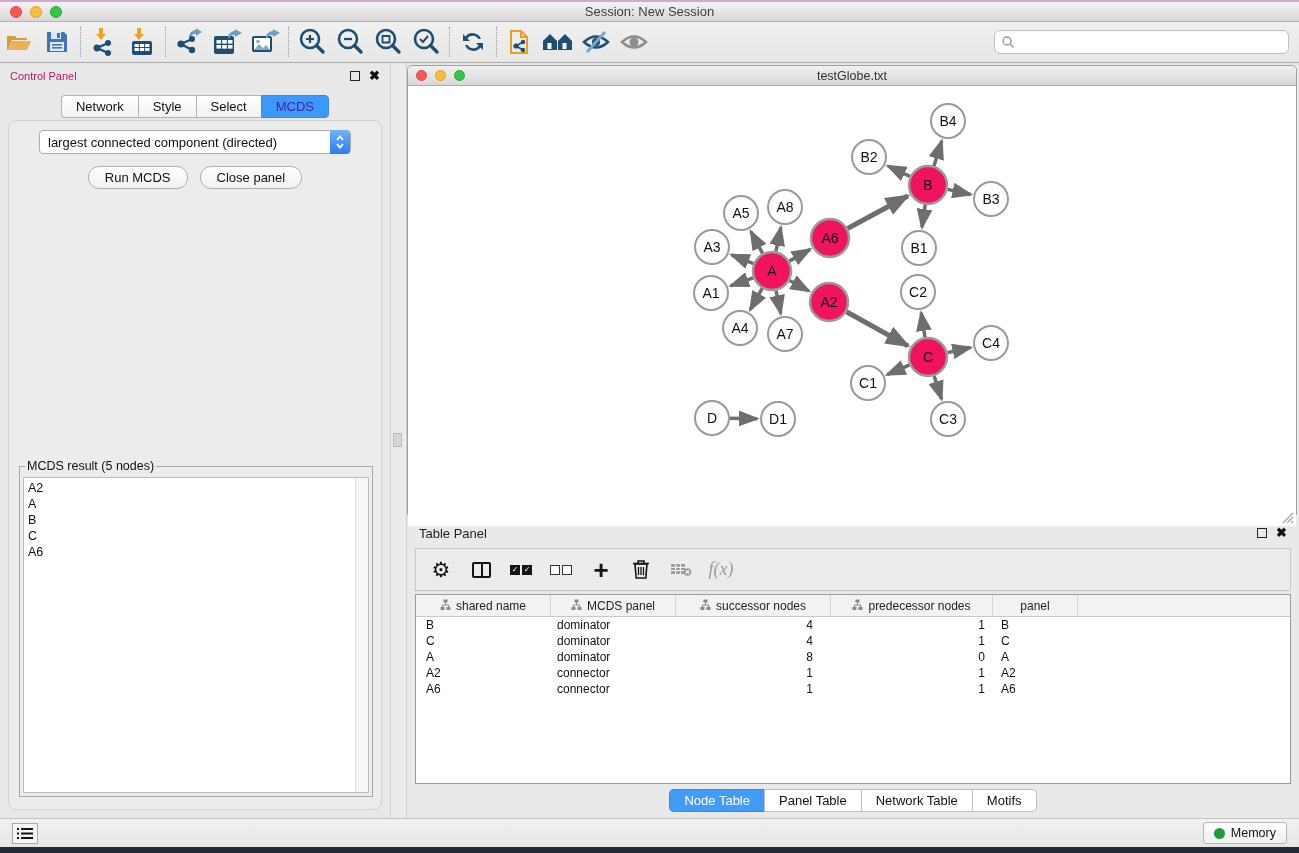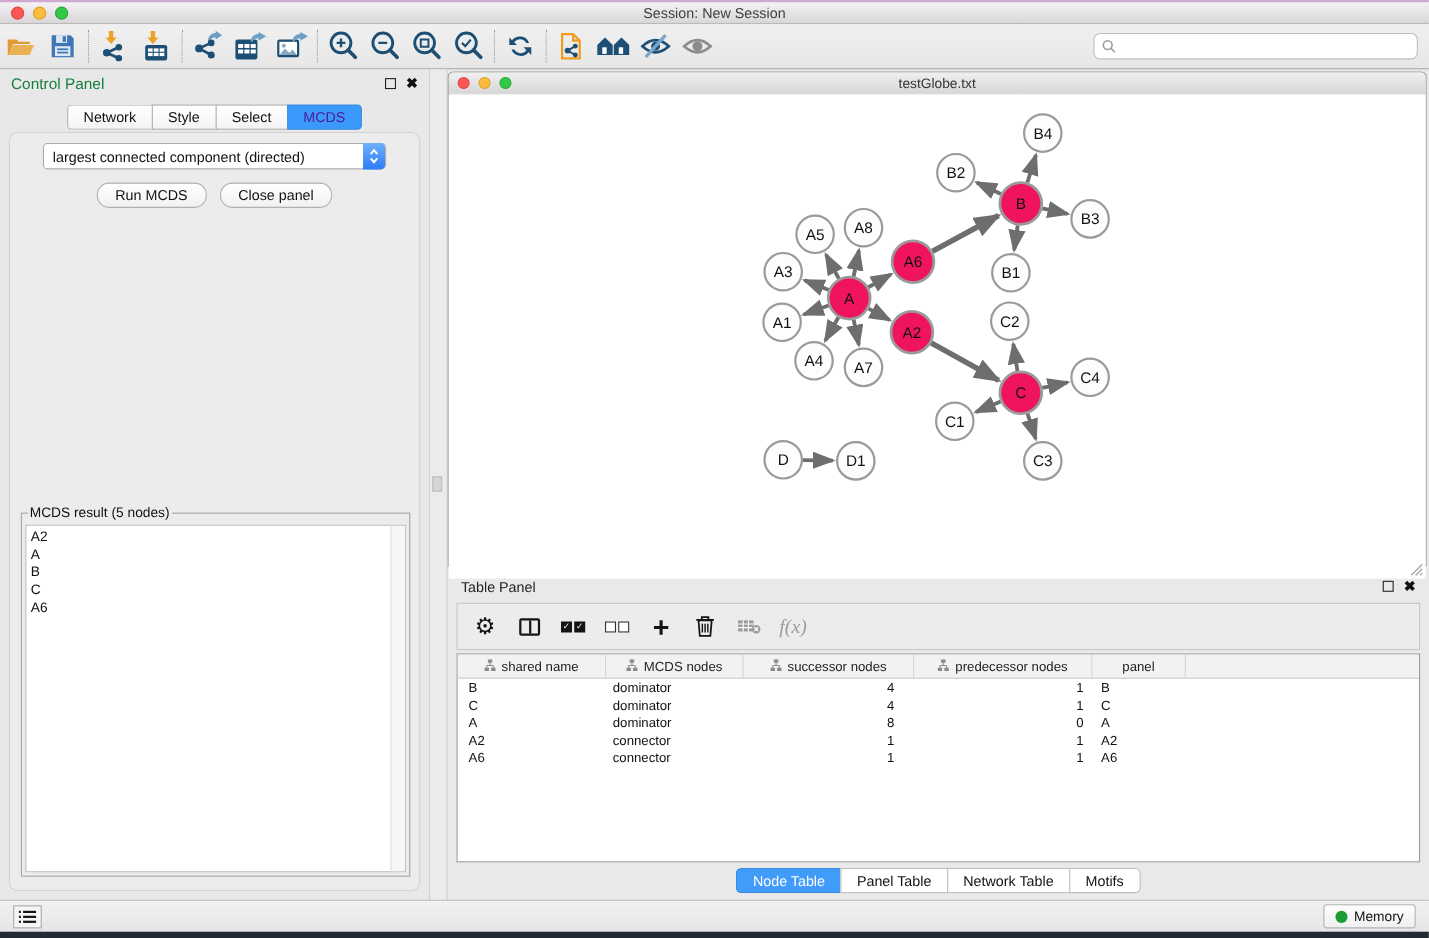--- a/index.html
+++ b/index.html
@@ -29,21 +29,21 @@
 
   
   .content { position:absolute; left:0; top:63px; width:1299px; height:755px; display:flex; }
   .left-panel { width:390px; height:100%; background:#e8e8e8; position:relative; }
   .v-divider { width:17px; height:100%; background:#ebebeb; border-left:1px solid #cfcfcf; border-right:1px solid #cfcfcf; position:relative; }
   .v-divider .grab { position:absolute; left:2px; top:370px; width:9px; height:14px; background:#d6d6d6; border:1px solid #bdbdbd; }
   .right-col { flex:1; height:100%; position:relative; }
 
   
   .cp-header { height:26px; display:flex; align-items:center; padding:0 10px; }
-  .cp-title { font-size:14px; color:#15803d; }
+  .cp-title { font-size:11px; color:#be185d; }
   .panel-winbtns { margin-left:auto; display:flex; gap:9px; align-items:center; }
   .float-btn { width:10px; height:10px; border:1.5px solid #222; background:transparent; }
   .close-btn { font-size:13px; font-weight:bold; color:#111; line-height:10px; }
 
   .cp-tabs { display:flex; justify-content:center; margin-top:6px; }
   .seg { border:1px solid #b3b3b3; background:linear-gradient(#ffffff,#f3f3f3); color:#111;
     font-size:13px; padding:3px 14px; border-right:none; }
   .seg:first-child { border-radius:4px 0 0 4px; }
   .seg:last-child { border-radius:0 4px 4px 0; border-right:1px solid #b3b3b3; }
   .seg.active { background:#3b99fc; color:#4c1d95; border-color:#3b8ae0; }
@@ -533,21 +533,21 @@
                 </svg></span>
               <span>shared name</span>
             </div>
             <div class="th" style="width: 125px;">
               <span><svg width="11" height="11" viewBox="0 0 11 11">
                   <rect x="3.5" y="0.5" width="4" height="3" fill="#8a8a8a"></rect>
                   <path d="M5.5 3.5 V6 M2.5 6 H8.5 M2.5 6 V8 M8.5 6 V8" stroke="#8a8a8a" fill="none"></path>
                   <rect x="0.5" y="8" width="4" height="3" fill="#8a8a8a"></rect>
                   <rect x="6.5" y="8" width="4" height="3" fill="#8a8a8a"></rect>
                 </svg></span>
-              <span>MCDS nodes</span>
+              <span>MCDS panel</span>
             </div>
             <div class="th" style="width: 155px;">
               <span><svg width="11" height="11" viewBox="0 0 11 11">
                   <rect x="3.5" y="0.5" width="4" height="3" fill="#8a8a8a"></rect>
                   <path d="M5.5 3.5 V6 M2.5 6 H8.5 M2.5 6 V8 M8.5 6 V8" stroke="#8a8a8a" fill="none"></path>
                   <rect x="0.5" y="8" width="4" height="3" fill="#8a8a8a"></rect>
                   <rect x="6.5" y="8" width="4" height="3" fill="#8a8a8a"></rect>
                 </svg></span>
               <span>successor nodes</span>
             </div>

